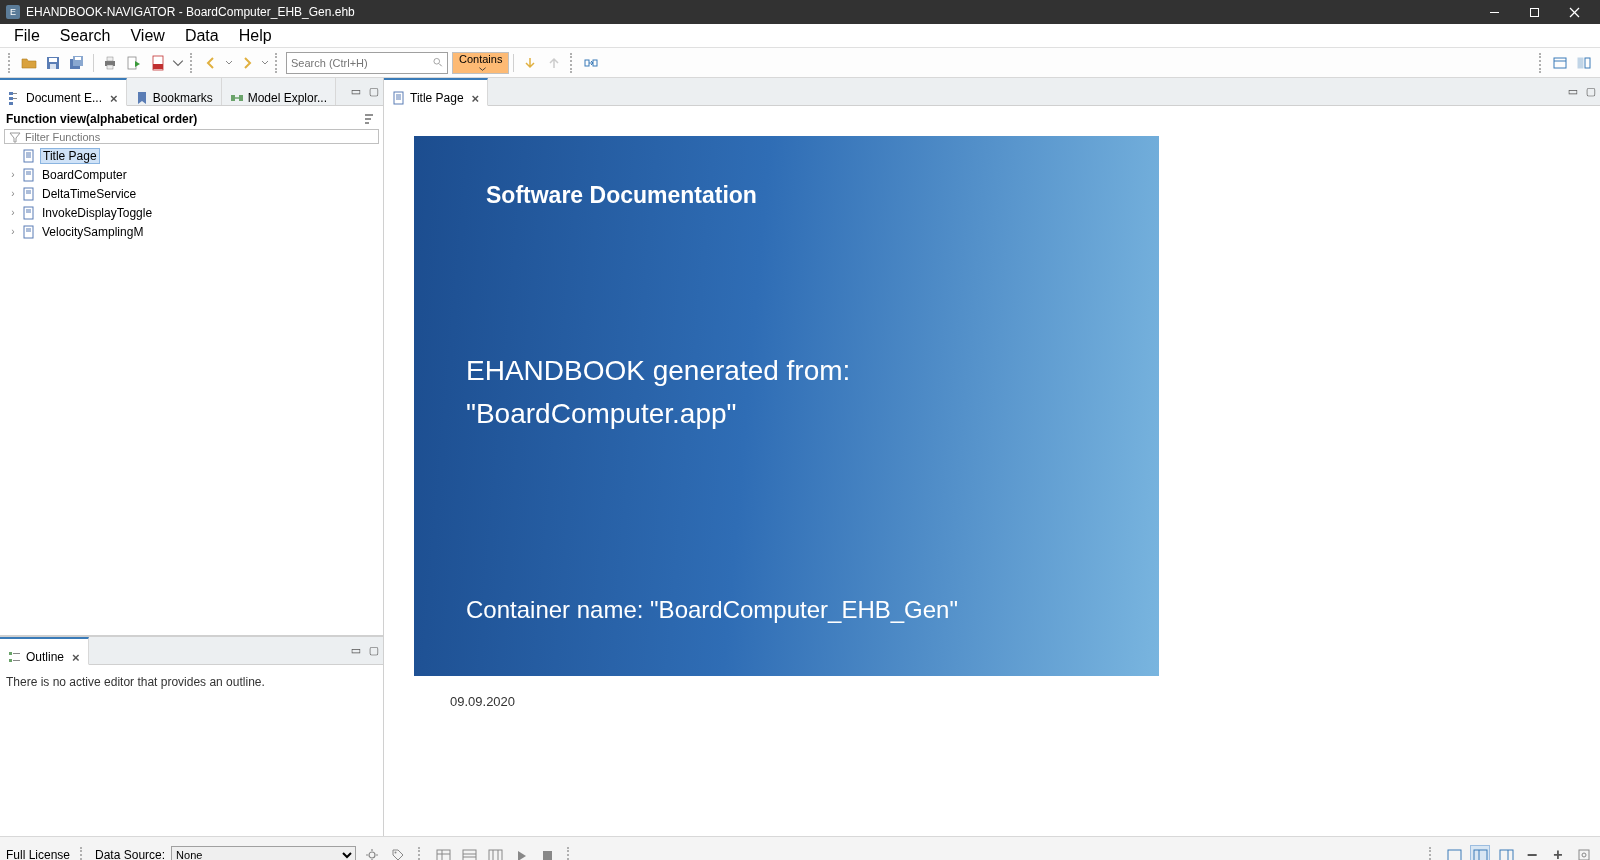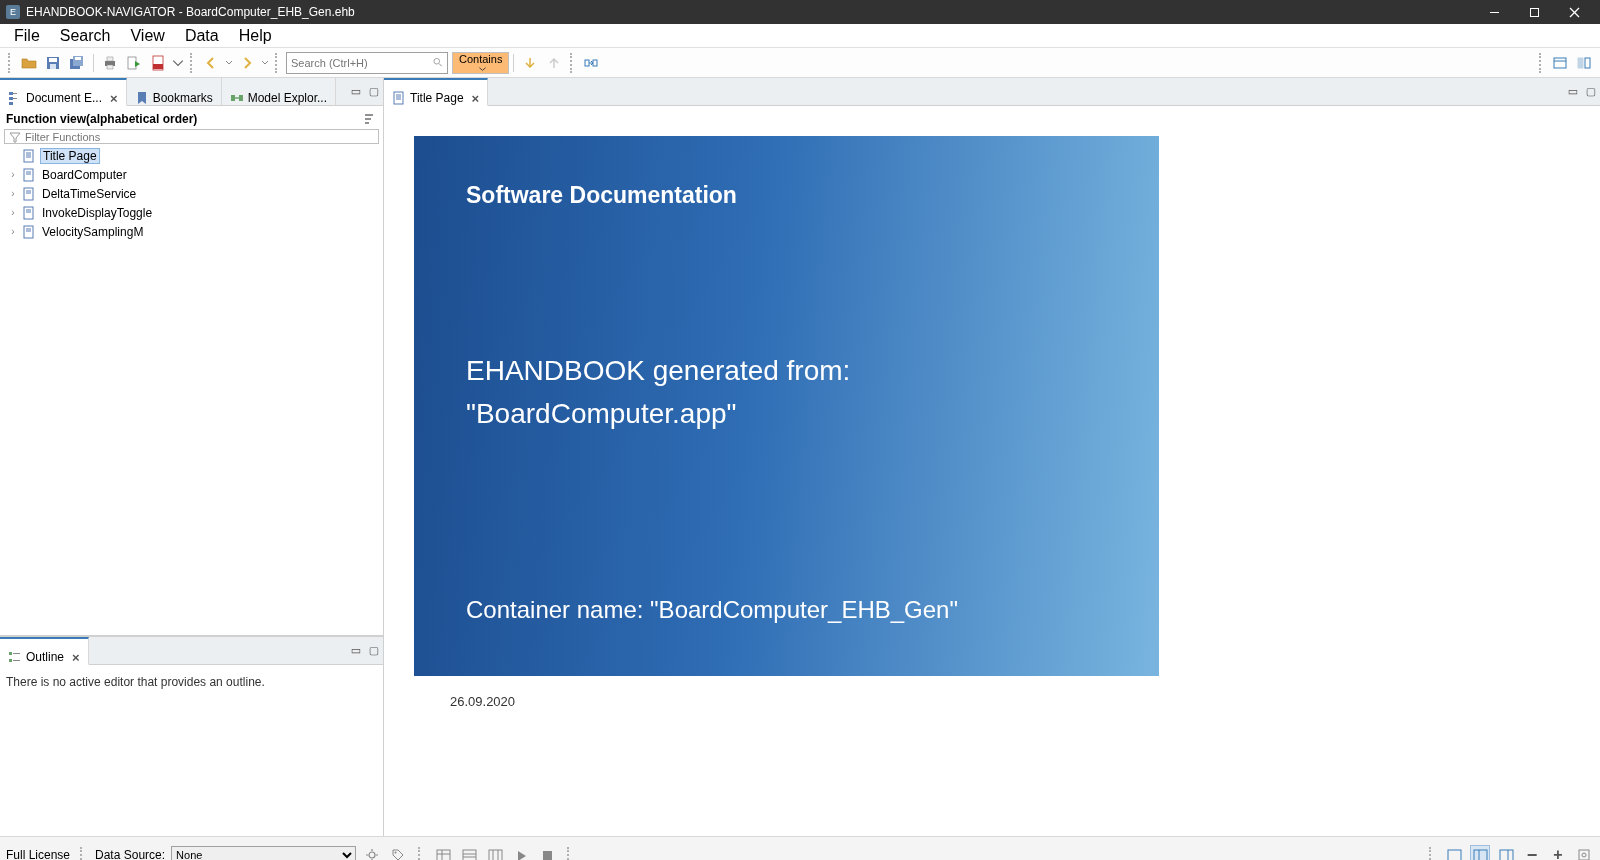--- a/index.html
+++ b/index.html
@@ -61,21 +61,21 @@
 .treeitem .label { padding: 0 2px; }
 
 
 .outlinepane { height: 200px; border-top: 1px solid #d0d0d0; display:flex; flex-direction:column;}
 .outlinebody { padding: 10px 6px; font-size: 12px; color: #333; }
 
 
 .editorbody { flex: 1; overflow: auto; background: #fff; position: relative; }
 .pageimg { margin: 30px 0 0 30px; }
 .bluepanel { width: 745px; height: 540px; background: linear-gradient(95deg, #1c4d8f 0%, #2f6db5 45%, #79b5df 100%); color: #fff; padding: 46px 52px; position: relative; }
-.bluepanel .doclabel { font-size: 23px; font-weight: 700; }
+.bluepanel .doclabel { font-size: 23px; font-weight: 700; margin-left: 20px; }
 .bluepanel .genfrom { margin-top: 140px; font-size: 28px; line-height: 1.55; }
 .bluepanel .container { position: absolute; bottom: 52px; left: 52px; font-size: 24px; }
 .datetext { margin: 18px 0 0 36px; font-size: 13px; color: #333; }
 
 
 .statusbar { height: 24px; background: #f4f4f4; border-top: 1px solid #d8d8d8; display: flex; align-items: center; font-size: 12px; padding: 18px 6px; gap: 6px;}
 .statusbar .sgrip { width:5px; height:16px; border-left:2px dotted #b0b0b0; margin:0 4px; }
 .statusbar select { height: 19px; font-size: 11px; width: 185px; border:1px solid #a0a0a0;}
 .statusbar .sbtn { width: 20px; height: 20px; display: flex; align-items: center; justify-content: center; }
 .statusbar .spacer { flex: 1; }
@@ -369,21 +369,21 @@
     <div class="editorbody">
       <div class="pageimg">
         <div class="bluepanel">
           <div class="doclabel">Software Documentation</div>
           <div class="genfrom">
             <div>EHANDBOOK generated from:</div>
             <div>"BoardComputer.app"</div>
           </div>
           <div class="container">Container name: "BoardComputer_EHB_Gen"</div>
         </div>
-        <div class="datetext">26.09.2020</div>
+        <div class="datetext">09.09.2020</div>
       </div>
     </div>
   </div>
 </div>
 
 <div class="statusbar">
   <span>Full License</span>
   <div class="sgrip"></div>
   <span>Data Source:</span>
   <select><option>None</option></select>

